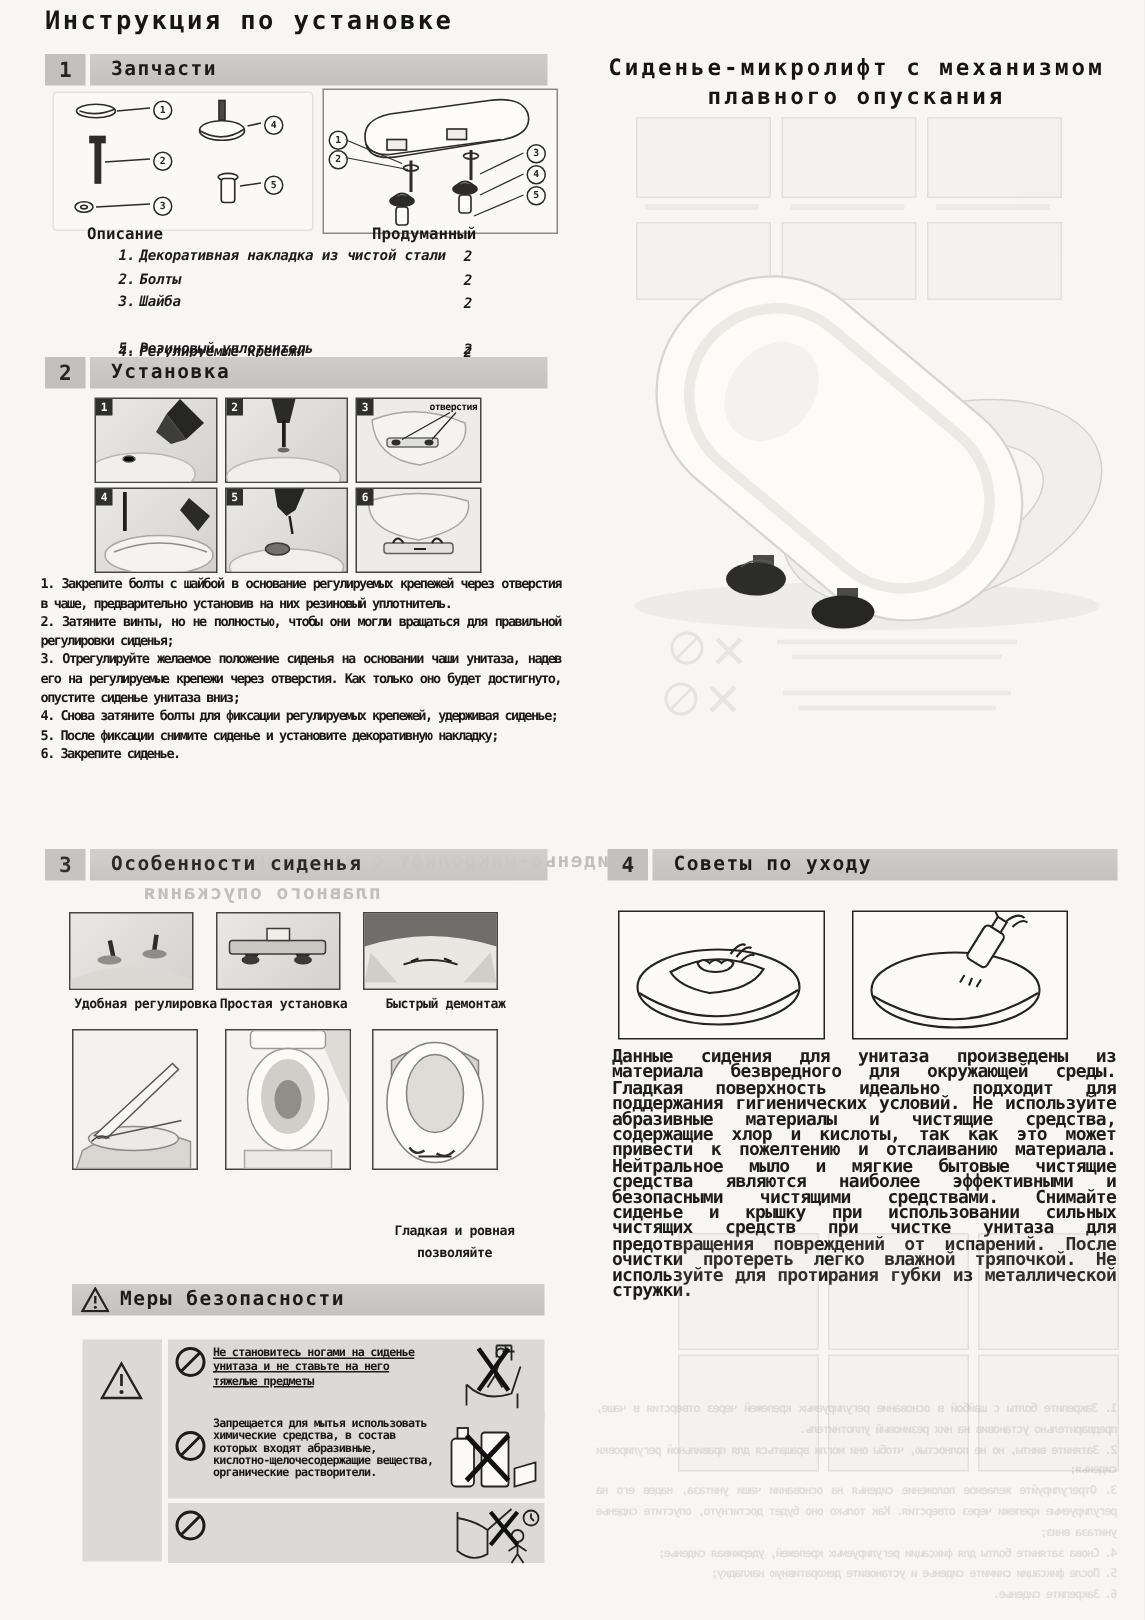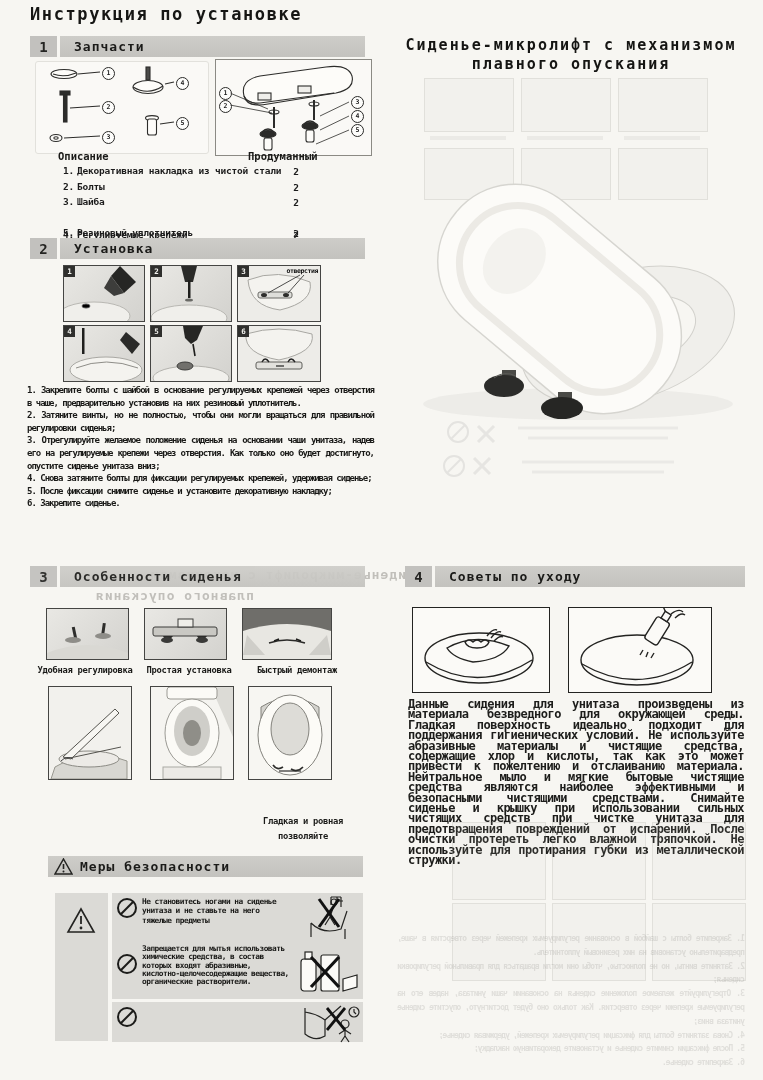--- a/index.html
+++ b/index.html
@@ -9,21 +9,21 @@
   .page-title{position:absolute;left:30px;top:4px;margin:0;font-size:17px;letter-spacing:1.6px;color:#161614;}
   .sec-head{position:absolute;display:flex;height:21px;}
   .num-box{width:27px;height:21px;background:#c2c1be;color:#242422;font-size:14px;
            display:flex;align-items:center;justify-content:center;flex:0 0 auto;}
   .head-bar{flex:1;height:21px;margin-left:3px;background:linear-gradient(#cecdc9,#c3c2be);
             display:flex;align-items:center;padding-left:14px;font-size:13px;letter-spacing:1px;color:#1b1b19;}
   .fig-box{position:absolute;background:#faf9f6;}
   .callout{position:absolute;width:11px;height:11px;border:1px solid #2a2a28;border-radius:50%;
            font-size:6.5px;line-height:11px;text-align:center;color:#222;background:rgba(255,255,255,.6);}
   .col-label{position:absolute;font-size:10.5px;color:#1a1a18;}
-  .part-row{position:absolute;left:46px;width:280px;height:14px;font-size:9.5px;letter-spacing:-0.2px;}
+  .part-row{position:absolute;left:62px;width:280px;height:14px;font-size:9.5px;letter-spacing:-0.2px;font-style:italic;}
   .p-num{display:inline-block;width:28px;text-align:right;}
   .p-label{margin-left:3px;}
   .p-qty{position:absolute;left:242px;width:16px;text-align:center;top:1px;}
   .photo{position:absolute;border:1px solid #454543;background:linear-gradient(135deg,#e9e8e4,#d3d2ce);}
   .fig-badge{position:absolute;top:0;left:0;width:11px;height:11px;background:#2f2f2d;color:#f4f4f0;
              font-size:7.5px;display:flex;align-items:center;justify-content:center;}
   .holes-label{position:absolute;top:1px;right:2px;font-size:6.5px;letter-spacing:-0.4px;color:#111;}
   .steps{position:absolute;left:27px;top:384px;width:347px;font-size:9px;letter-spacing:-1px;
          line-height:12.6px;text-align:justify;color:#1a1a18;}
   .steps p{margin:0;}
@@ -296,21 +296,21 @@
   <div class="photo" style="left:242px;top:608px;width:88px;height:50px;background:#b9b8b3;">
     <svg width="88" height="50" viewBox="0 0 88 50">
       <rect x="0" y="0" width="88" height="22" fill="#6f6e6a"></rect>
       <path d="M0,22 Q44,8 88,22 L88,50 L0,50 Z" fill="#e8e7e2"></path>
       <path d="M4,26 L22,46 L0,46 Z" fill="#cfcec9"></path>
       <path d="M84,26 L66,46 L88,46 Z" fill="#cfcec9"></path>
       <path d="M26,34 Q44,28 62,34" fill="none" stroke="#2a2a28" stroke-width="1.4"></path>
       <path d="M36,30 l-5,2 m22,-2 l5,2" stroke="#1c1c1a" stroke-width="1.4"></path>
     </svg>
   </div>
-  <div class="feat-cap" style="left:20px;top:663px;width:130px;">
+  <div class="feat-cap" style="left:32px;top:663px;width:130px;">
     <div>Удобная регулировка</div>
   </div>
   <div class="feat-cap" style="left:136px;top:663px;width:106px;">
     <div>Простая установка</div>
   </div>
   <div class="feat-cap" style="left:244px;top:663px;width:106px;">
     <div>Быстрый демонтаж</div>
   </div>
 
   <div class="photo" style="left:48px;top:686px;width:82px;height:92px;background:#f2f1ed;">
@@ -392,21 +392,21 @@
   </div>
 
   <div class="safe-cell" style="left:55px;top:893px;width:53px;height:148px;">
     <svg width="30" height="27" viewBox="0 0 30 27" style="margin:14px 11px;">
       <polygon points="15,2 28,25 2,25" fill="none" stroke="#232321" stroke-width="1.6"></polygon>
       <line x1="15" y1="9" x2="15" y2="17" stroke="#232321" stroke-width="1.8"></line>
       <circle cx="15" cy="21" r="1.4" fill="#232321"></circle>
     </svg>
   </div>
 
-  <div class="safe-row" style="left:112px;top:893px;width:251px;height:55px;">
+  <div class="safe-row" style="left:112px;top:893px;width:251px;height:55px;text-decoration:underline;">
     <svg width="22" height="22" viewBox="0 0 22 22">
       <circle cx="11" cy="11" r="9" fill="none" stroke="#1c1c1a" stroke-width="2"></circle>
       <line x1="4.8" y1="17.2" x2="17.2" y2="4.8" stroke="#1c1c1a" stroke-width="2"></line>
     </svg>
     <div class="safe-text">Не становитесь ногами на сиденье унитаза и не ставьте на него тяжелые предметы</div>
     <svg class="safe-art" width="64" height="44" viewBox="0 0 64 44">
       <g fill="none" stroke="#232321" stroke-width="1.2">
         <path d="M34,10 L34,2 M34,2 L44,2 M44,2 L44,12 M38,6 h8 M40,2 v6"></path>
         <circle cx="37" cy="7" r="3"></circle>
         <path d="M37,10 L33,22 M33,22 L28,30 M33,22 L38,30"></path>

